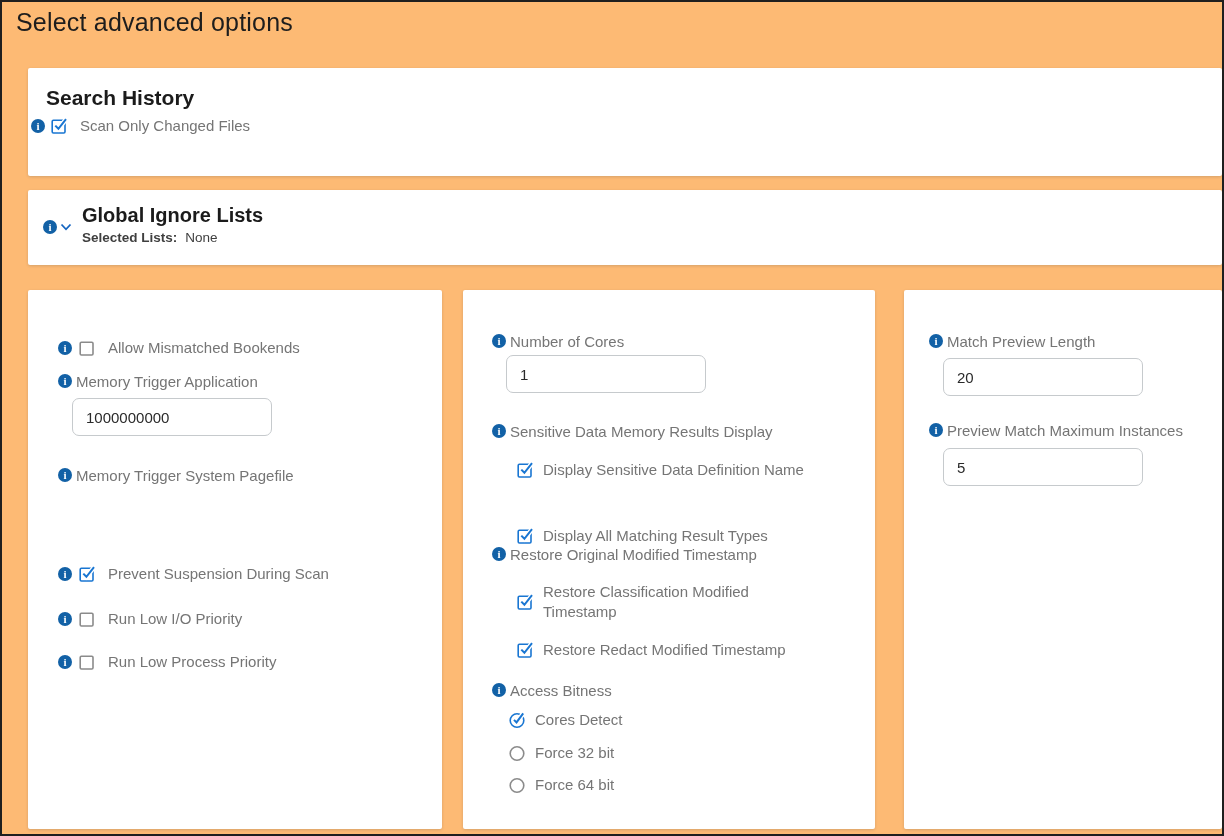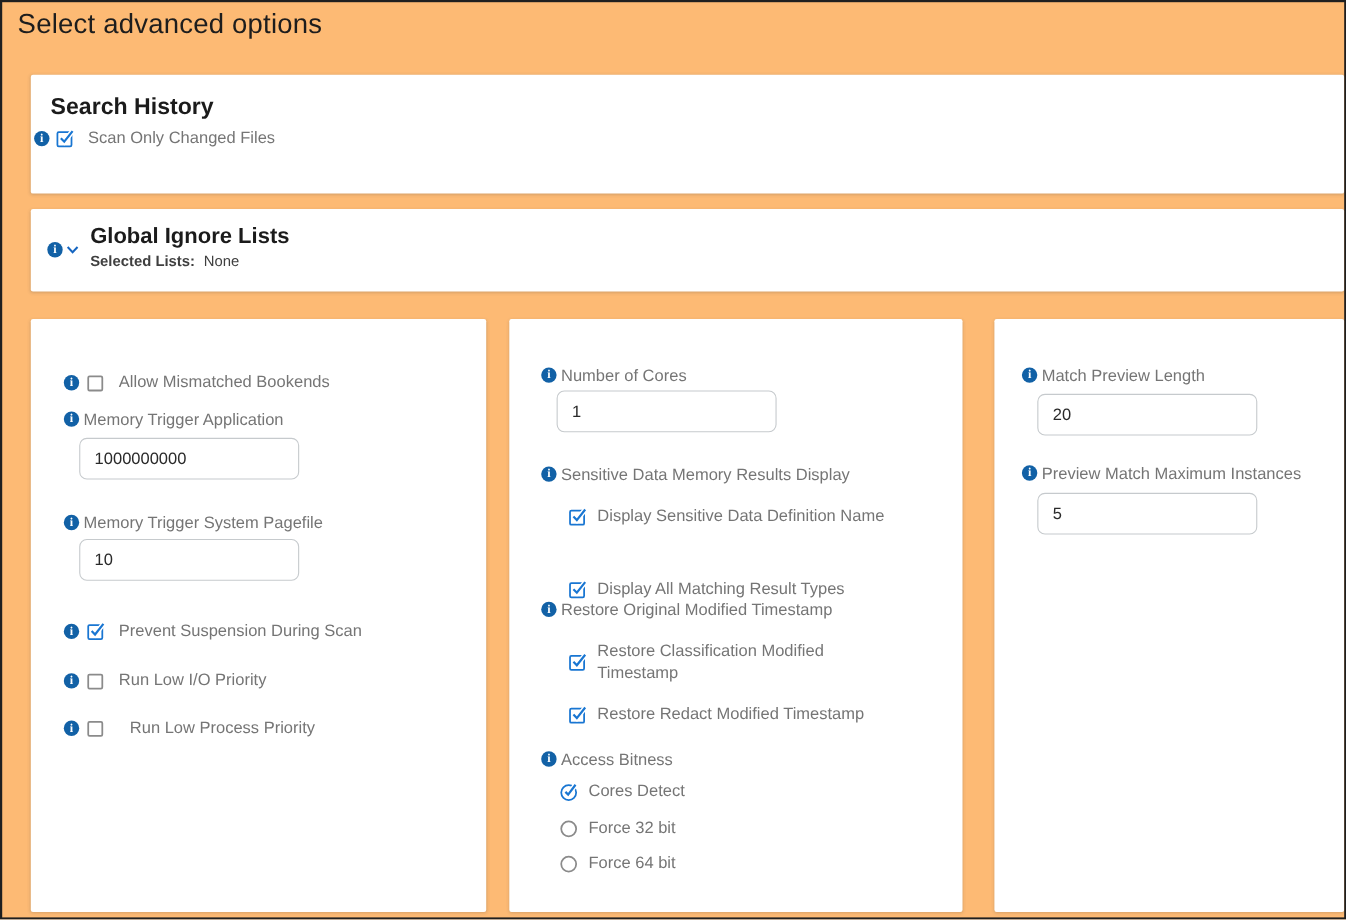--- a/index.html
+++ b/index.html
@@ -119,21 +119,20 @@
     <div class="row gap4" style="left:30px;top:81px;height:20px;">
       <span class="info-icon">i</span>
       <span class="field-label-text">Memory Trigger Application</span>
     </div>
     <input class="text-input" style="left: 44px; top: 108px;" type="text" value="1000000000">
 
     <div class="row gap4" style="left:30px;top:175px;height:20px;">
       <span class="info-icon">i</span>
       <span class="field-label-text">Memory Trigger System Pagefile</span>
     </div>
-    <input class="text-input" style="left: 44px; top: 200px;" type="text" value="10">
 
     <div class="row gap5" style="left:30px;top:274px;height:20px;">
       <span class="info-icon">i</span>
       <span class="checkbox on">
         <svg viewBox="0 0 20 20">
             <rect class="box" x="3.2" y="4.2" width="12.8" height="12.8" rx="1.2"></rect>
           <g class="tick">
               <path class="halo" d="M6.3 9.6 L9.4 12.8 L17 3.2"></path>
               <path class="mark" d="M6.3 9.6 L9.4 12.8 L17 3.2"></path>
             </g>
@@ -160,21 +159,21 @@
       <span class="info-icon">i</span>
       <span class="checkbox">
         <svg viewBox="0 0 20 20">
             <rect class="box" x="3.2" y="4.2" width="12.8" height="12.8" rx="1.2"></rect>
           <g class="tick">
               <path class="halo" d="M6.3 9.6 L9.4 12.8 L17 3.2"></path>
               <path class="mark" d="M6.3 9.6 L9.4 12.8 L17 3.2"></path>
             </g>
         </svg>
       </span>
-      <span class="opt-label" style="margin-left:16px;text-align:right;">Run Low Process Priority</span>
+      <span class="opt-label" style="margin-left:6px;text-align:right;">Run Low Process Priority</span>
     </div>
   </section>
 
   <section class="card card-mid">
 
     <div class="row gap4" style="left:29px;top:41px;height:20px;">
       <span class="info-icon">i</span>
       <span class="field-label-text">Number of Cores</span>
     </div>
     <input class="text-input" style="left: 43px; top: 65px;" type="text" value="1">

